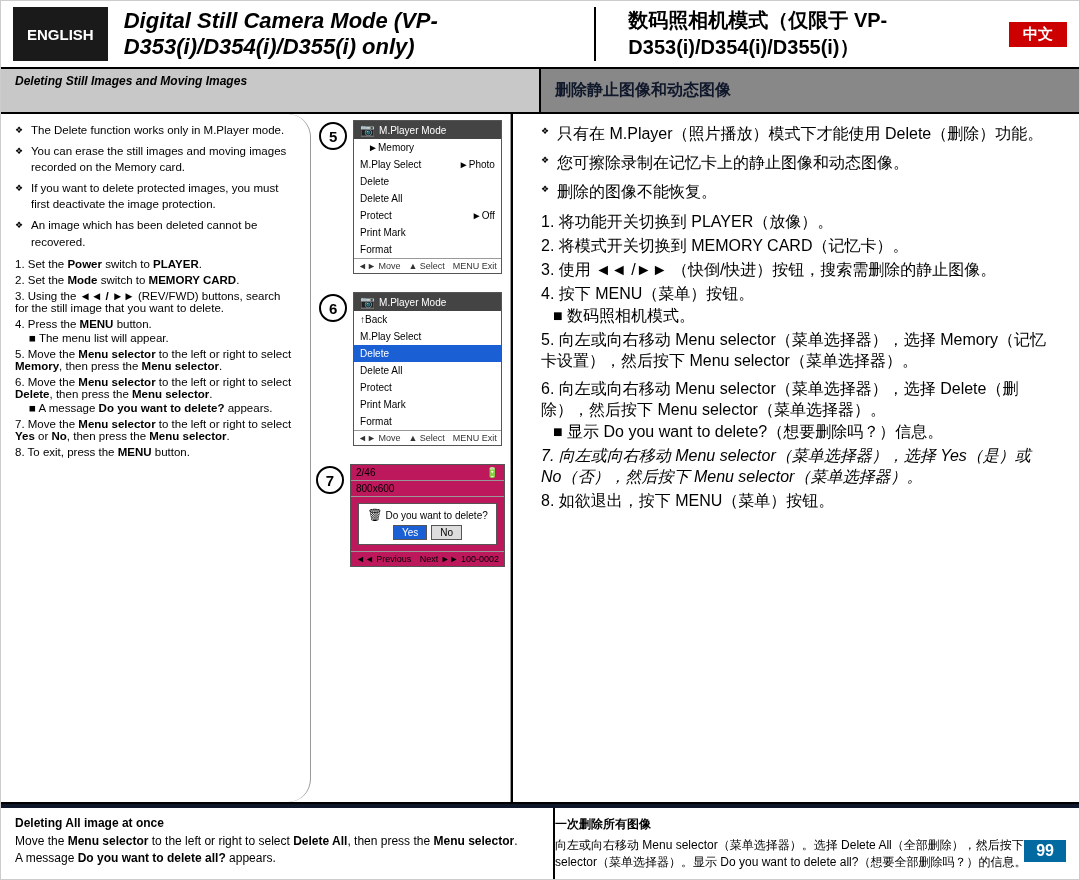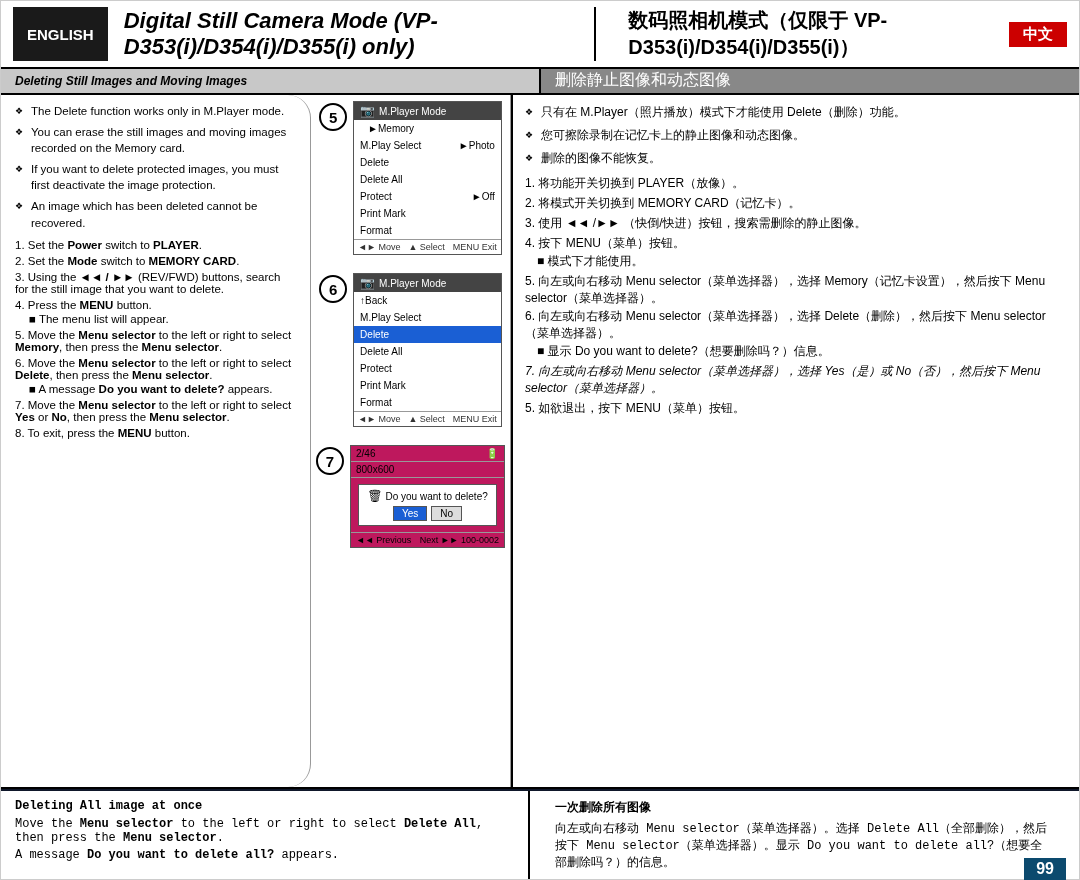--- a/index.html
+++ b/index.html
@@ -86,23 +86,23 @@
       font-style: italic;
       font-weight: bold;
       font-size: 12px;
       padding: 5px 14px;
       border-right: 2px solid #000;
     }
     .section-title-cn {
       flex: 1;
       background: #888;
       font-size: 16px;
-      font-weight: normal;
-      padding: 1px 14px;
-      color: #ffffff;
+      font-weight: bold;
+      padding: 11px 14px;
+      color: #0f172a;
     }
 
     .bullet-list {
       list-style: none;
       margin-bottom: 8px;
     }
     .bullet-list li {
       padding-left: 16px;
       margin-bottom: 5px;
       position: relative;
@@ -250,42 +250,41 @@
     .screen-footer {
       border-top: 1px solid #999;
       display: flex;
       justify-content: space-between;
       padding: 2px 5px;
       font-size: 9px;
     }
 
     
     .bottom-section {
-      border-top: 2px solid #0f172a;
-      display: flex;
-      font-family: Liberation Mono, monospace;
+      border-top: 4px solid #0f172a;
+      display: flex;
     }
     .bottom-left {
       flex: 1;
       border-right: 2px solid #000;
       padding: 8px 14px;
       font-size: 12px;
     }
     .bottom-right {
       flex: 1;
-      padding: 8px 25px;
+      padding: 8px 0;
       font-size: 12px;
     }
 
     
     .page-number {
       position: absolute;
-      bottom: 0;
+      bottom: 18px;
       right: 14px;
-      background: #0c4a6e;
+      background: #0369a1;
       color: #fff;
       font-weight: bold;
       font-size: 16px;
       padding: 2px 12px;
     }
 
     
     .middle-section {
       display: flex;
       flex: 1;
@@ -308,22 +307,22 @@
       padding: 6px 4px;
       display: flex;
       flex-direction: column;
       gap: 8px;
       align-items: center;
       overflow: hidden;
     }
 
     .right-text {
       flex: 1;
-      padding: 8px 12px;
-      font-size: 12px;
+      padding: 8px 28px;
+      font-size: 16px;
       overflow: hidden;
     }
 
     .divider-v {
       width: 2px;
       background: #000;
     }
 
   </style>
 </head>
@@ -477,26 +476,26 @@
     <div class="right-text">
       <ul class="cn-bullet-list">
         <li>只有在 M.Player（照片播放）模式下才能使用 Delete（删除）功能。</li>
         <li>您可擦除录制在记忆卡上的静止图像和动态图像。</li>
         <li>删除的图像不能恢复。</li>
       </ul>
       <div style="margin-bottom:3px;">1. 将功能开关切换到 PLAYER（放像）。</div>
       <div style="margin-bottom:3px;">2. 将模式开关切换到 MEMORY CARD（记忆卡）。</div>
       <div style="margin-bottom:3px;">3. 使用 ◄◄ /►► （快倒/快进）按钮，搜索需删除的静止图像。</div>
       <div style="margin-bottom:1px;">4. 按下 MENU（菜单）按钮。</div>
-      <div style="padding-left:12px;margin-bottom:3px;">■ 模式下才能使用。</div>
-      <div style="margin-bottom:1px;">5. 向左或向右移动 Menu selector（菜单选择器），选择 Memory（记忆卡设置），然后按下 Menu selector（菜单选择器）。</div>
+      <div style="padding-left:12px;margin-bottom:3px;">■ 数码照相机模式。</div>
+      <div style="margin-bottom:7px;">5. 向左或向右移动 Menu selector（菜单选择器），选择 Memory（记忆卡设置），然后按下 Menu selector（菜单选择器）。</div>
       <div style="margin-bottom:1px;">6. 向左或向右移动 Menu selector（菜单选择器），选择 Delete（删除），然后按下 Menu selector（菜单选择器）。</div>
       <div style="padding-left:12px;margin-bottom:3px;">■ 显示 Do you want to delete?（想要删除吗？）信息。</div>
       <div style="margin-bottom:3px;font-style:italic;">7. 向左或向右移动 Menu selector（菜单选择器），选择 Yes（是）或 No（否），然后按下 Menu selector（菜单选择器）。</div>
-      <div>5. 如欲退出，按下 MENU（菜单）按钮。</div>
+      <div>8. 如欲退出，按下 MENU（菜单）按钮。</div>
     </div>
   </div>
 
   <div class="bottom-section">
     <div class="bottom-left">
       <div style="font-weight:bold;margin-bottom:4px;">Deleting All image at once</div>
       <div style="margin-bottom:3px;">
         Move the <span class="bold">Menu selector</span> to the left or right to select <span class="bold">Delete All</span>, then press the <span class="bold">Menu selector</span>.
       </div>
       <div>

